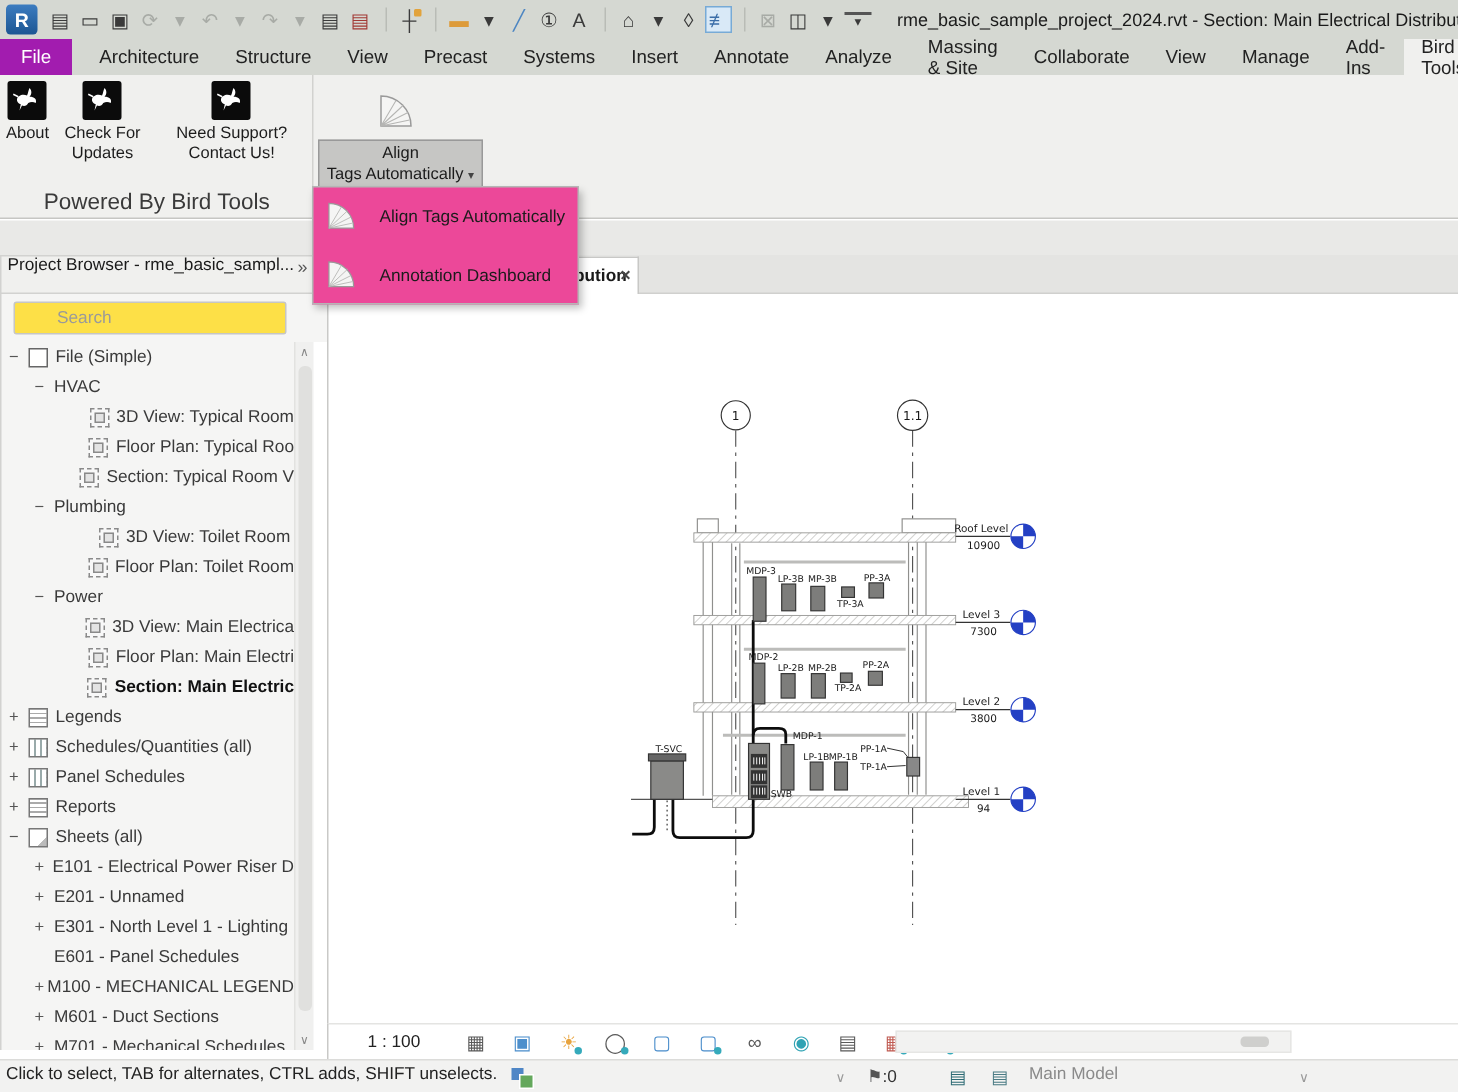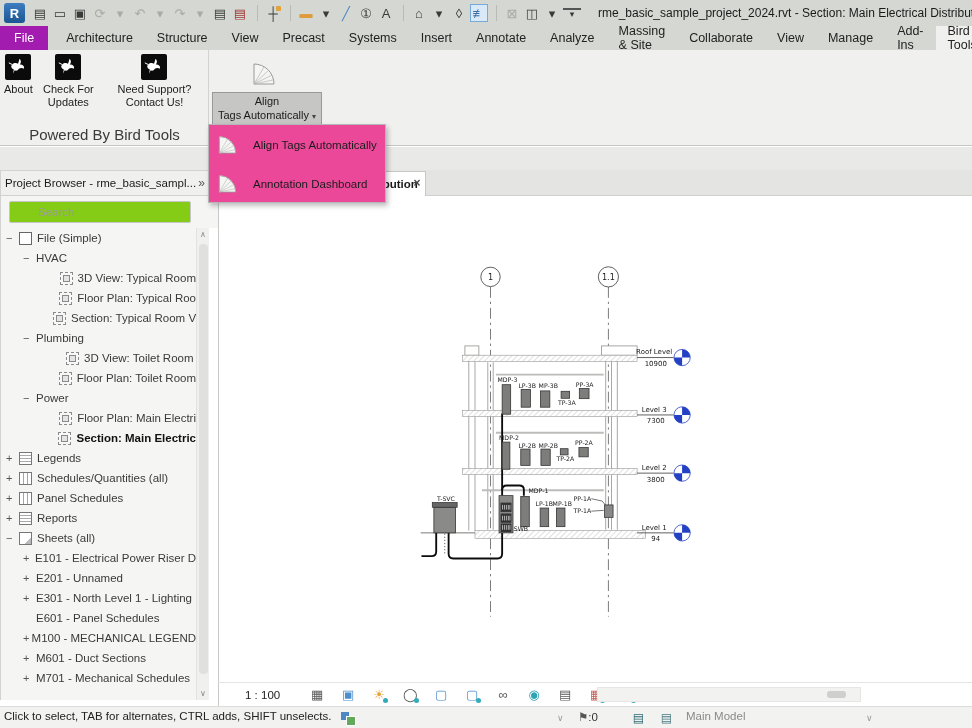--- a/index.html
+++ b/index.html
@@ -41,25 +41,25 @@
   .caret-sm { font-size:8px; color:#444; }
 
   
   #dropdown { left:208px; top:124px; width:178px; height:79px; background:#ec4899; border:1px solid #b5b5b5; box-shadow:2px 3px 5px rgba(0,0,0,.25); z-index:60; }
   .dd-item { height:39px; display:flex; align-items:center; padding-left:7px; gap:9px; font-size:11.5px; color:#1b1b1b; }
 
   
   #band { left:0; top:147px; width:972px; height:23px; background:#e9e9e7; }
 
   
-  #pb-header { left:0; top:170px; width:210px; height:26px; background:#f0f0ee; border:1px solid #d2d2d0; display:flex; align-items:center; font-size:11.5px; color:#1a1a1a; padding:0 4px; }
+  #pb-header { left:0; top:170px; width:210px; height:26px; background:#f0f0ee; border:1px solid #d2d2d0; display:flex; align-items:flex-start; font-size:11.5px; color:#1a1a1a; padding:0 4px; }
   #pb-header .ttl { flex:1; white-space:nowrap; overflow:hidden; }
   #pb-header .chev { color:#555; font-size:12px; }
   #pb-search-row { left:0; top:196px; width:218px; height:32px; background:#f5f5f4; border-left:1px solid #d2d2d0; }
-  #pb-search { position:absolute; left:8px; top:5px; width:182px; height:22px; border:1px solid #c6c6c4; border-radius:2px; background:#84cc16; font-size:11.5px; color:#333; padding-left:28px; outline:none; font-family:"Liberation Sans",sans-serif; }
+  #pb-search { position:absolute; left:8px; top:5px; width:182px; height:22px; border:1px solid #c6c6c4; border-radius:2px; background:#fde047; font-size:11.5px; color:#333; padding-left:28px; outline:none; font-family:"Liberation Sans",sans-serif; }
   #pb-search::placeholder { color:#9a9a9a; }
   #mag { position:absolute; left:17px; top:10px; width:9px; height:9px; border:1.6px solid #777; border-radius:50%; }
   #mag::after { content:""; position:absolute; left:7px; top:8px; width:6px; height:1.6px; background:#777; transform:rotate(40deg); }
   #pb-tree { left:0; top:228px; width:196px; height:472px; background:#f5f5f4; overflow:hidden; border-left:1px solid #d2d2d0; }
   .trow { height:20px; display:flex; align-items:center; font-size:11.5px; color:#3a3a3a; white-space:nowrap; }
   .trow[data-depth="0"] { padding-left:5px; }
   .trow[data-depth="1"] { padding-left:22px; }
   .trow[data-depth="2"] { padding-left:52px; }
   .trow[data-variant="bold"] .tlabel { font-weight:bold; color:#111; }
   .ttoggle { width:13px; color:#555; font-size:11px; text-align:left; }
@@ -303,20 +303,25 @@
     <span class="tlabel">Floor Plan: Toilet Room</span>
   </div>
     <div class="trow" data-depth="1">
     <span class="ttoggle">−</span>
 
     <span class="tlabel">Power</span>
   </div>
     <div class="trow" data-depth="2">
     <span class="ttoggle"></span>
     <span class="ticon" data-icon="view"></span>
+    <span class="tlabel">3D View: Main Electrica</span>
+  </div>
+    <div class="trow" data-depth="2">
+    <span class="ttoggle"></span>
+    <span class="ticon" data-icon="view"></span>
     <span class="tlabel">Floor Plan: Main Electri</span>
   </div>
     <div class="trow" data-depth="2" data-variant="bold">
     <span class="ttoggle"></span>
     <span class="ticon" data-icon="view"></span>
     <span class="tlabel">Section: Main Electric</span>
   </div>
     <div class="trow" data-depth="0">
     <span class="ttoggle">+</span>
     <span class="ticon" data-icon="legends"></span>

